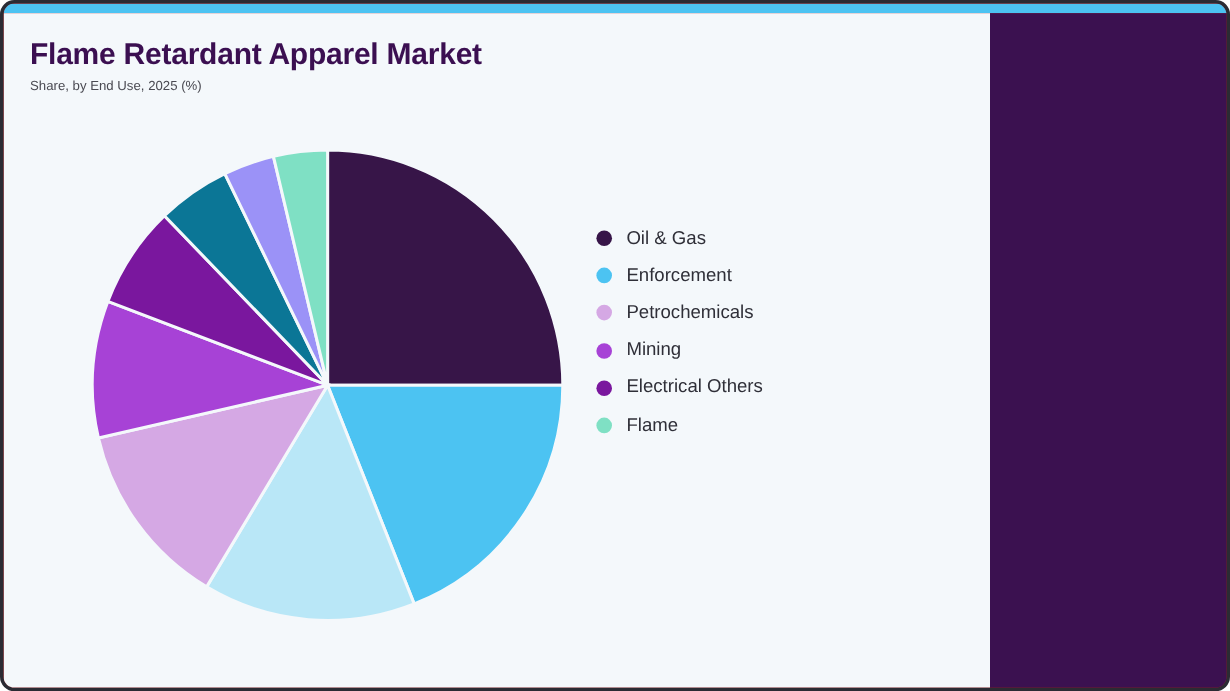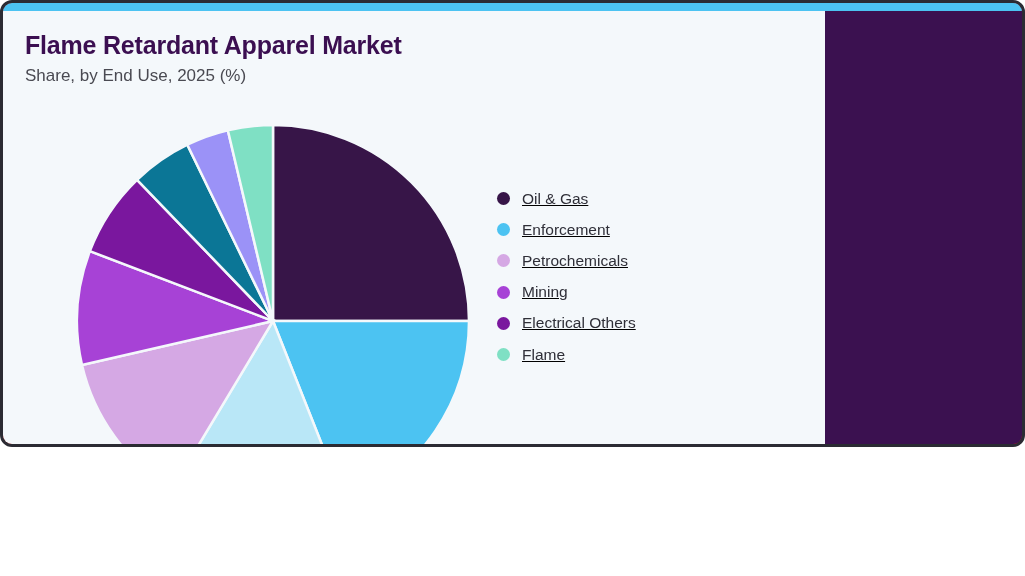--- a/index.html
+++ b/index.html
@@ -1,33 +1,33 @@
 <!DOCTYPE html>
 <html><head>
 <meta charset="utf-8">
 <style>
   html,body{margin:0;padding:0;background:#ffffff;}
   body{width:1025px;height:576px;font-family:"Liberation Sans",sans-serif;overflow:hidden;}
 
   #card{
-    position:relative;width:1025px;height:447px;box-sizing:border-box;
+    position:relative;width:1025px;height:576px;box-sizing:border-box;
     background:#b91c1c;border:3px solid #2b2b33;border-radius:12px;overflow:hidden;
   }
   #topbar{position:absolute;left:0;top:0;width:1025px;height:8px;background:#4cc3f2;}
 
   #left{position:absolute;left:0;top:8px;width:822px;height:568px;background:#f4f8fb;}
 
   #title{position:absolute;left:22px;top:20px;font-size:25px;font-weight:bold;color:#3b0f51;letter-spacing:-0.2px;}
-  #subtitle{position:absolute;left:22px;top:55px;font-size:17px;color:#4a4a52;}
+  #subtitle{position:absolute;left:22px;top:55px;font-size:11px;color:#4a4a52;}
 
   #pie-wrap{position:absolute;left:70px;top:110px;width:400px;height:400px;}
   #pie-svg{display:block;}
 
   #legend{position:absolute;left:494px;top:172px;width:320px;}
-  .legend-row{display:flex;align-items:center;height:31.2px;text-decoration:underline;}
+  .legend-row{display:flex;align-items:center;height:31.2px;}
   .legend-dot{width:13px;height:13px;border-radius:50%;flex:0 0 13px;margin-right:12px;}
   .legend-label{font-size:15.5px;color:#2f2f38;white-space:nowrap;}
 
   #panel{position:absolute;left:822px;top:8px;width:200px;height:565px;background:#3b1150;}
 </style>
 </head>
 <body>
 
 <div id="card">
 

